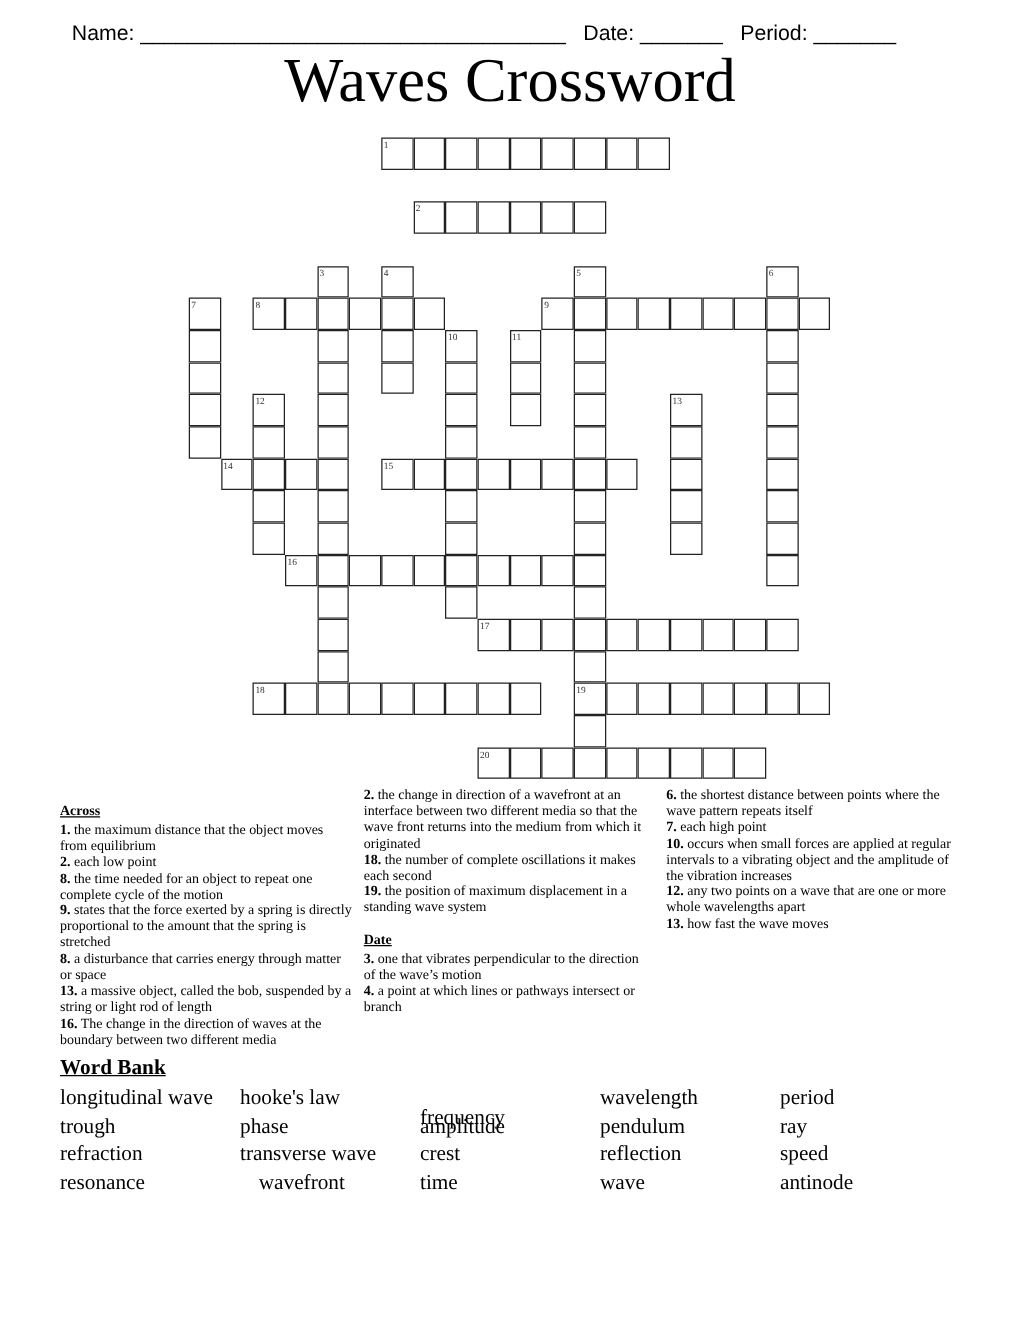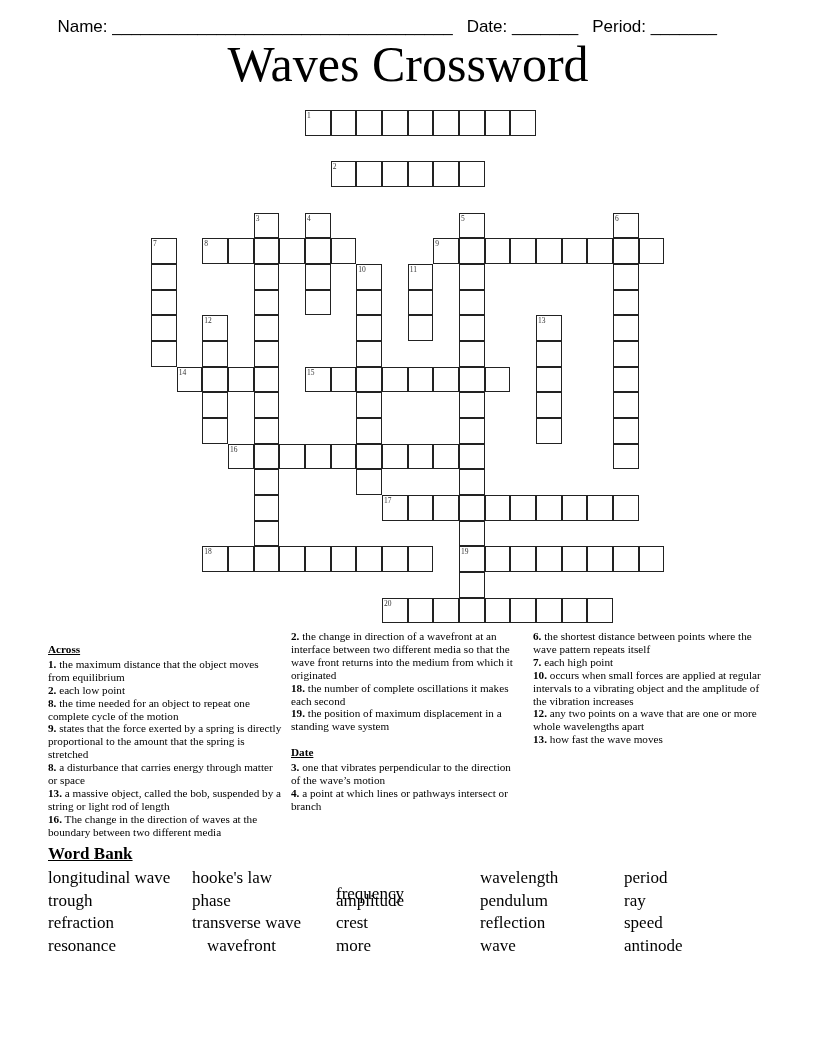--- a/index.html
+++ b/index.html
@@ -254,16 +254,16 @@
     <div class="item" style="left: 288px; top: 22.7px;">amplitude</div>
     <div class="item" style="left: 432px; top: 22.7px;">pendulum</div>
     <div class="item" style="left: 576px; top: 22.7px;">ray</div>
     <div class="item" style="left: 0px; top: 45.4px;">refraction</div>
     <div class="item" style="left: 144px; top: 45.4px;">transverse wave</div>
     <div class="item" style="left: 288px; top: 45.4px;">crest</div>
     <div class="item" style="left: 432px; top: 45.4px;">reflection</div>
     <div class="item" style="left: 576px; top: 45.4px;">speed</div>
     <div class="item" style="left: 0px; top: 68.1px;">resonance</div>
     <div class="item" style="left: 159px; top: 68.1px;">wavefront</div>
-    <div class="item" style="left: 288px; top: 68.1px;">more</div>
+    <div class="item" style="left: 288px; top: 68.1px;">time</div>
     <div class="item" style="left: 432px; top: 68.1px;">wave</div>
     <div class="item" style="left: 576px; top: 68.1px;">antinode</div>
   </div>
 
 </body></html>

